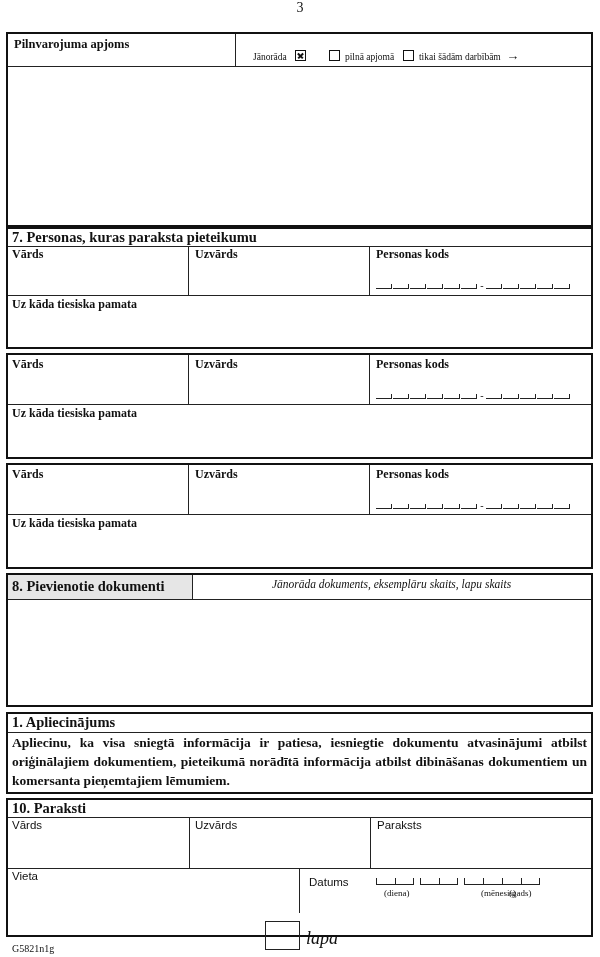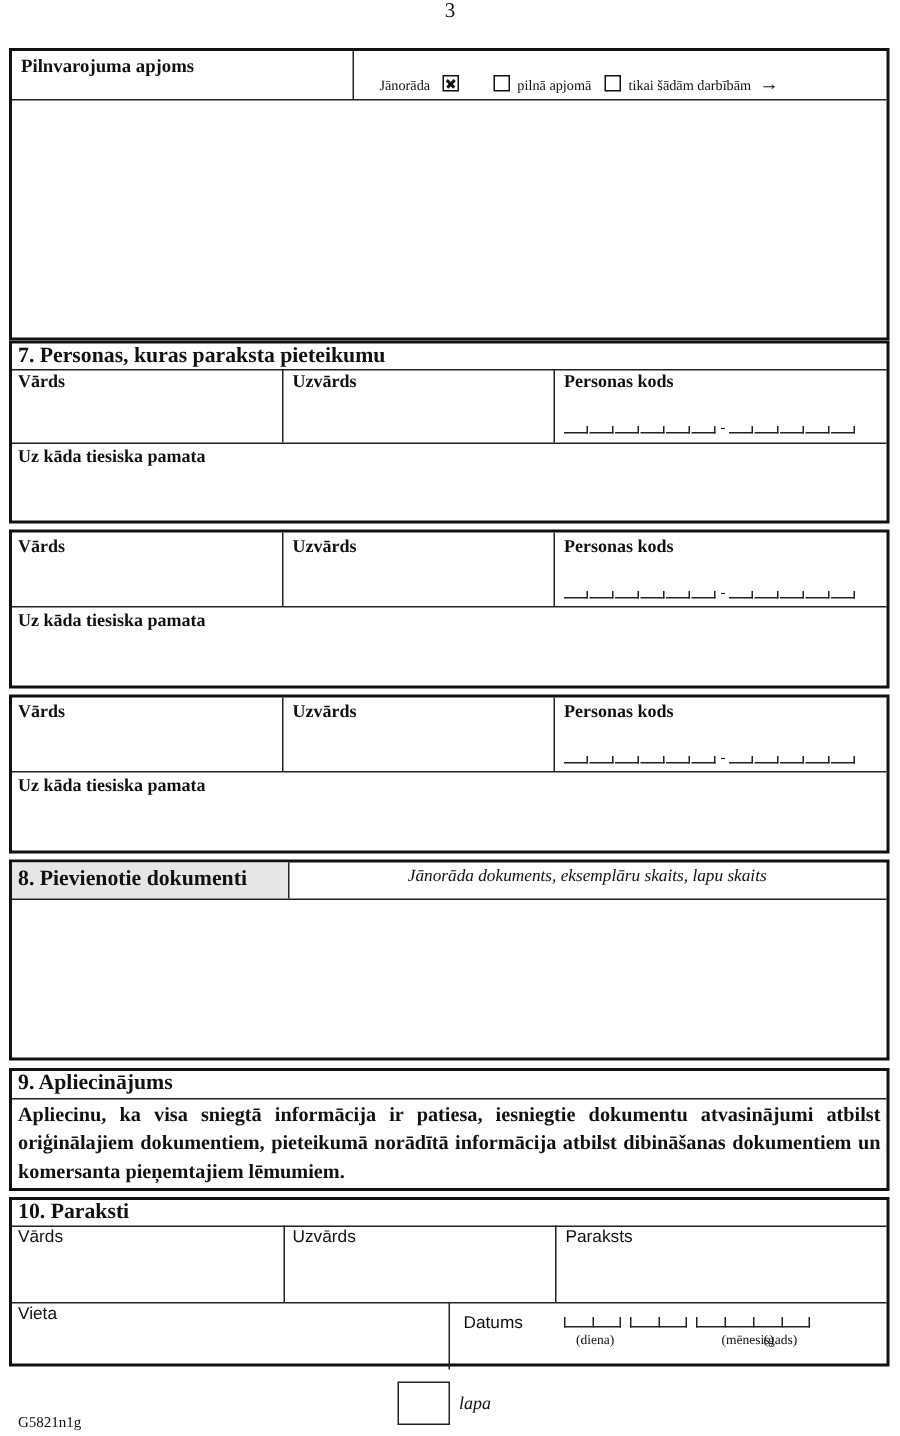--- a/index.html
+++ b/index.html
@@ -135,26 +135,26 @@
 <div class="box" style="top:573px;height:134px;">
   <div class="abs" style="left:0;top:0;width:184px;height:24px;background:#e6e6e6;"></div>
   <span class="sec-title" style="left:4px;top:3px;">8. Pievienotie dokumenti</span>
   <div class="vline" style="left:184px;top:0;height:24px;"></div>
   <span class="abs" style="left:184px;right:0;top:3px;text-align:center;font-size:11.5px;font-style:italic;">Jānorāda dokuments, eksemplāru skaits, lapu skaits</span>
   <div class="hline" style="top:24px;"></div>
   <div class="abs" style="left:0;right:0;top:25px;bottom:0;"></div>
 </div>
 
 <div class="box" style="top:712px;height:82px;">
-  <span class="sec-title" style="left:4px;top:0px;">9. Apliecinājums</span>
+  <span class="sec-title" style="left:4px;top:0px;">1. Apliecinājums</span>
   <div class="hline" style="top:18px;"></div>
   <div class="body-text" style="left:4px;right:4px;top:19px;">Apliecinu, ka visa sniegtā informācija ir patiesa, iesniegtie dokumentu atvasinājumi atbilst oriģinālajiem dokumentiem, pieteikumā norādītā informācija atbilst dibināšanas dokumentiem un komersanta pieņemtajiem lēmumiem.</div>
 </div>
 
-<div class="box" style="top:798px;height:113px;">
+<div class="box" style="top:798px;height:139px;">
   <span class="sec-title" style="left:4px;top:0px;">10. Paraksti</span>
   <div class="hline" style="top:17px;"></div>
   <span class="lbl reg" style="left:4px;top:19px;">Vārds</span>
   <div class="vline" style="left:181px;top:17px;height:51px;"></div>
   <span class="lbl reg" style="left:187px;top:19px;">Uzvārds</span>
   <div class="vline" style="left:362px;top:17px;height:51px;"></div>
   <span class="lbl reg" style="left:369px;top:19px;text-align:center;">Paraksts</span>
   <div class="abs" style="left:0;top:34px;width:181px;height:34px;"></div>
   <div class="abs" style="left:182px;top:34px;width:180px;height:34px;"></div>
   <div class="abs" style="left:363px;top:34px;right:0;height:34px;"></div>
@@ -178,14 +178,14 @@
         <span class="dslot"></span>
         <span class="dslot"></span>
       </span>
   </div>
   <span class="dcap" style="left:376px;top:88px;">(diena)</span>
   <span class="dcap" style="left:425px;top:88px;margin-left:48px;">(mēnesis)</span>
   <span class="dcap" style="left:501px;top:88px;">(gads)</span>
 </div>
 
 <div class="abs" style="left:265px;top:921px;width:35px;height:29px;border:1px solid #222;"></div>
-<span class="abs" style="left:306px;top:928px;font-size:12px;font-style:italic;">lapa</span>
+<span class="abs" style="left:306px;top:928px;font-size:18px;font-style:italic;">lapa</span>
 <span class="abs" style="left:12px;top:943px;font-size:10px;">G5821n1g</span>
 
 </body></html>

